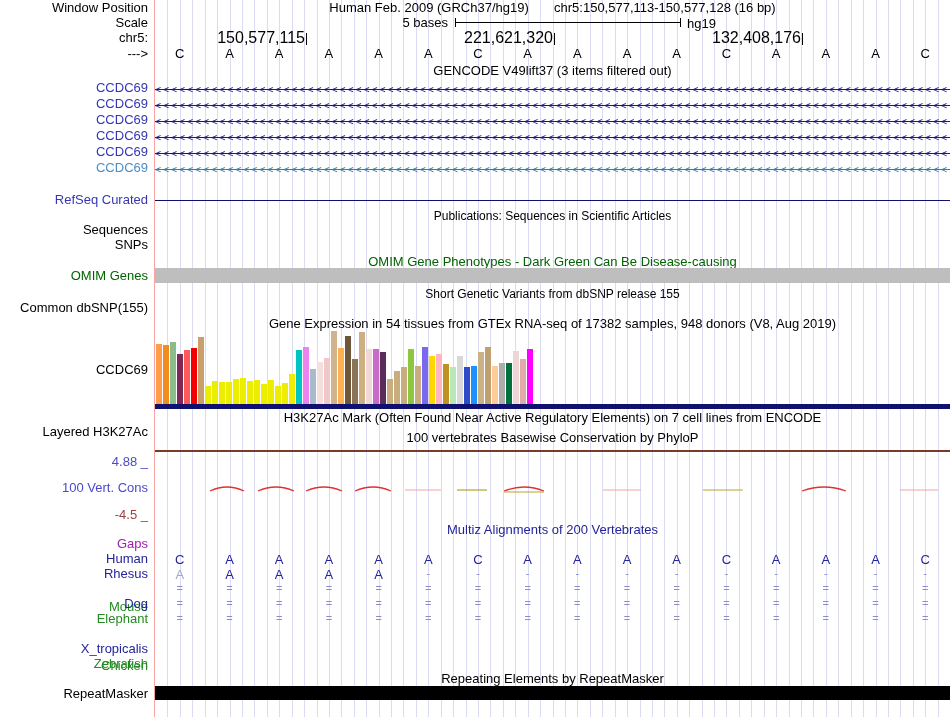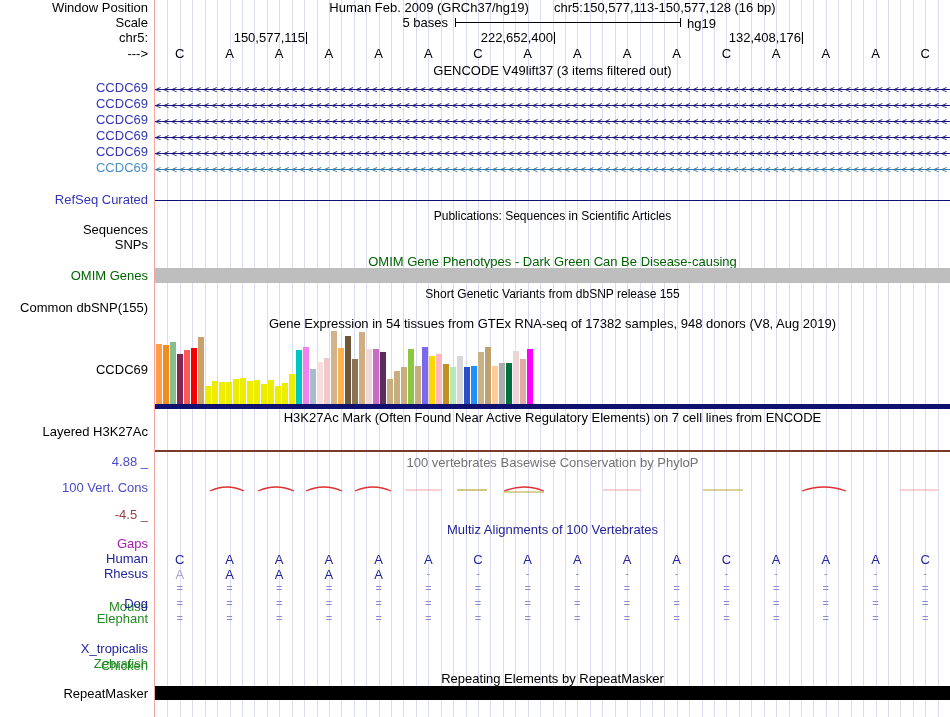--- a/index.html
+++ b/index.html
@@ -9,21 +9,21 @@
   .edge-line{position:absolute;top:0;height:717px;width:1px;background:#F7A4A4;}
   .lbl{position:absolute;right:802px;white-space:nowrap;font-size:13px;line-height:14px;text-align:right;}
   .ctitle{position:absolute;left:155px;width:795px;text-align:center;font-size:13px;white-space:nowrap;line-height:14px;}
   .ctitle.small{font-size:12px;}
   .hbar{position:absolute;left:155px;width:795px;}
   .seqcell{position:absolute;width:50px;text-align:center;font-size:13px;line-height:14px;}
   .generow{position:absolute;left:155px;width:795px;height:16px;overflow:hidden;}
   .generow .gl{position:absolute;left:0;right:0;top:8px;height:1px;}
   .generow .ga{position:absolute;left:0;top:0;width:900px;white-space:nowrap;overflow:hidden;
                font-family:"DejaVu Sans Mono",monospace;font-size:10px;line-height:17px;letter-spacing:2px;}
-  .rulermark{position:absolute;white-space:nowrap;font-size:13px;line-height:13px;}
+  .rulermark{position:absolute;white-space:nowrap;font-size:16px;line-height:13px;}
   .rulermark .tick{display:inline-block;width:1px;height:12px;background:#000;vertical-align:-2px;margin-left:1px;}
   .scalebar{position:absolute;top:18px;height:9px;border-left:1px solid #000;border-right:1px solid #000;}
   .scalebar .mid{position:absolute;left:0;right:0;top:4px;height:1px;background:#000;}
   .bar{position:absolute;}
   .acell{position:absolute;width:50px;text-align:center;}
 </style>
 </head>
 <body>
 
 <div class="browser">
@@ -105,21 +105,21 @@
   <div class="lbl" style="top:16px">Scale</div>
   <div class="lbl" style="top:16px;right:502px">5 bases</div>
   <div class="scalebar" style="left:455px;width:224px">
       <div class="mid"></div>
     </div>
   <div style="position:absolute;left:687px;top:16px;font-size:13px">hg19</div>
 
   <div class="lbl" style="top:31px">chr5:</div>
   <div id="ruler">
       <div class="rulermark" style="top: 31px; right: 643px;"><span>150,577,115</span><span class="tick"></span></div>
-      <div class="rulermark" style="top: 31px; right: 395px;"><span>222,652,400</span><span class="tick"></span></div>
+      <div class="rulermark" style="top: 31px; right: 395px;"><span>221,621,320</span><span class="tick"></span></div>
       <div class="rulermark" style="top: 31px; right: 147px;"><span>132,408,176</span><span class="tick"></span></div>
     </div>
 
   <div class="lbl" style="top:47px">---&gt;</div>
   <div id="seqrow">
       <div class="seqcell" style="top: 47px; left: 154.8px;">C</div>
       <div class="seqcell" style="top: 47px; left: 204.5px;">A</div>
       <div class="seqcell" style="top: 47px; left: 254.2px;">A</div>
       <div class="seqcell" style="top: 47px; left: 303.9px;">A</div>
       <div class="seqcell" style="top: 47px; left: 353.6px;">A</div>
@@ -242,39 +242,39 @@
       <div class="bar" style="left: 520px; width: 6px; top: 359px; height: 45px; background: rgb(226, 170, 170);"></div>
       <div class="bar" style="left: 527px; width: 6px; top: 349px; height: 55px; background: rgb(255, 0, 255);"></div>
     </div>
   <div class="hbar" style="top:404px;height:5px;background:#10106E"></div>
 
   <div class="ctitle" style="top:411px">H3K27Ac Mark (Often Found Near Active Regulatory Elements) on 7 cell lines from ENCODE</div>
   <div class="lbl" style="top:425px">Layered H3K27Ac</div>
   <div class="hbar" style="top:450px;height:2px;background:#7A3A2A"></div>
 
   <div class="lbl" style="top:455px;color:#4A4AC8">4.88 _</div>
-  <div class="ctitle" style="top:456px;color:#737373">100 vertebrates Basewise Conservation by PhyloP</div>
+  <div class="ctitle" style="top:431px;color:#000000">100 vertebrates Basewise Conservation by PhyloP</div>
   <div class="lbl" style="top:481px;color:#4A4AC8">100 Vert. Cons</div>
   <div class="lbl" style="top:508px;color:#9C4040">-4.5 _</div>
   <svg id="phylopsvg" style="position:absolute;left:0;top:480px" width="950" height="20">
       <path d="M 210 11 Q 227 3 244 11" fill="none" stroke="#E03030" stroke-width="1.3"></path>
       <path d="M 258 11 Q 276 3 294 11" fill="none" stroke="#E03030" stroke-width="1.3"></path>
       <path d="M 306 11 Q 324 3 342 11" fill="none" stroke="#E03030" stroke-width="1.3"></path>
       <path d="M 355 11 Q 373 3 391 11" fill="none" stroke="#E03030" stroke-width="1.3"></path>
       <line x1="405" y1="10" x2="441" y2="10" stroke="#F2A6A6" stroke-width="1.2"></line>
       <line x1="457" y1="10" x2="487" y2="10" stroke="#B5A52E" stroke-width="1.2"></line>
       <path d="M 504 11 Q 524 3 544 11" fill="none" stroke="#E03030" stroke-width="1.3"></path>
       <line x1="504" y1="12" x2="544" y2="12" stroke="#B5A52E" stroke-width="1.2"></line>
       <line x1="603" y1="10" x2="641" y2="10" stroke="#F2A6A6" stroke-width="1.2"></line>
       <line x1="703" y1="10" x2="743" y2="10" stroke="#B5A52E" stroke-width="1.2"></line>
       <path d="M 802 11 Q 824 3 846 11" fill="none" stroke="#E03030" stroke-width="1.3"></path>
       <line x1="900" y1="10" x2="938" y2="10" stroke="#F2A6A6" stroke-width="1.2"></line>
     </svg>
 
-  <div class="ctitle" style="top:523px;color:#23239B">Multiz Alignments of 100 Vertebrates</div>
+  <div class="ctitle" style="top:523px;color:#23239B">Multiz Alignments of 200 Vertebrates</div>
   <div id="multiz">
       <div class="lbl" style="top: 537px; color: #a21caf;">Gaps</div>
       <div class="lbl" style="top: 552px; color: rgb(35, 35, 155);">Human</div>
       <div class="acell" style="top: 552px; left: 154.8px; font-size: 13px; color: rgb(35, 35, 155);">C</div>
       <div class="acell" style="top: 552px; left: 204.5px; font-size: 13px; color: rgb(35, 35, 155);">A</div>
       <div class="acell" style="top: 552px; left: 254.2px; font-size: 13px; color: rgb(35, 35, 155);">A</div>
       <div class="acell" style="top: 552px; left: 303.9px; font-size: 13px; color: rgb(35, 35, 155);">A</div>
       <div class="acell" style="top: 552px; left: 353.6px; font-size: 13px; color: rgb(35, 35, 155);">A</div>
       <div class="acell" style="top: 552px; left: 403.3px; font-size: 13px; color: rgb(35, 35, 155);">A</div>
       <div class="acell" style="top: 552px; left: 453px; font-size: 13px; color: rgb(35, 35, 155);">C</div>

